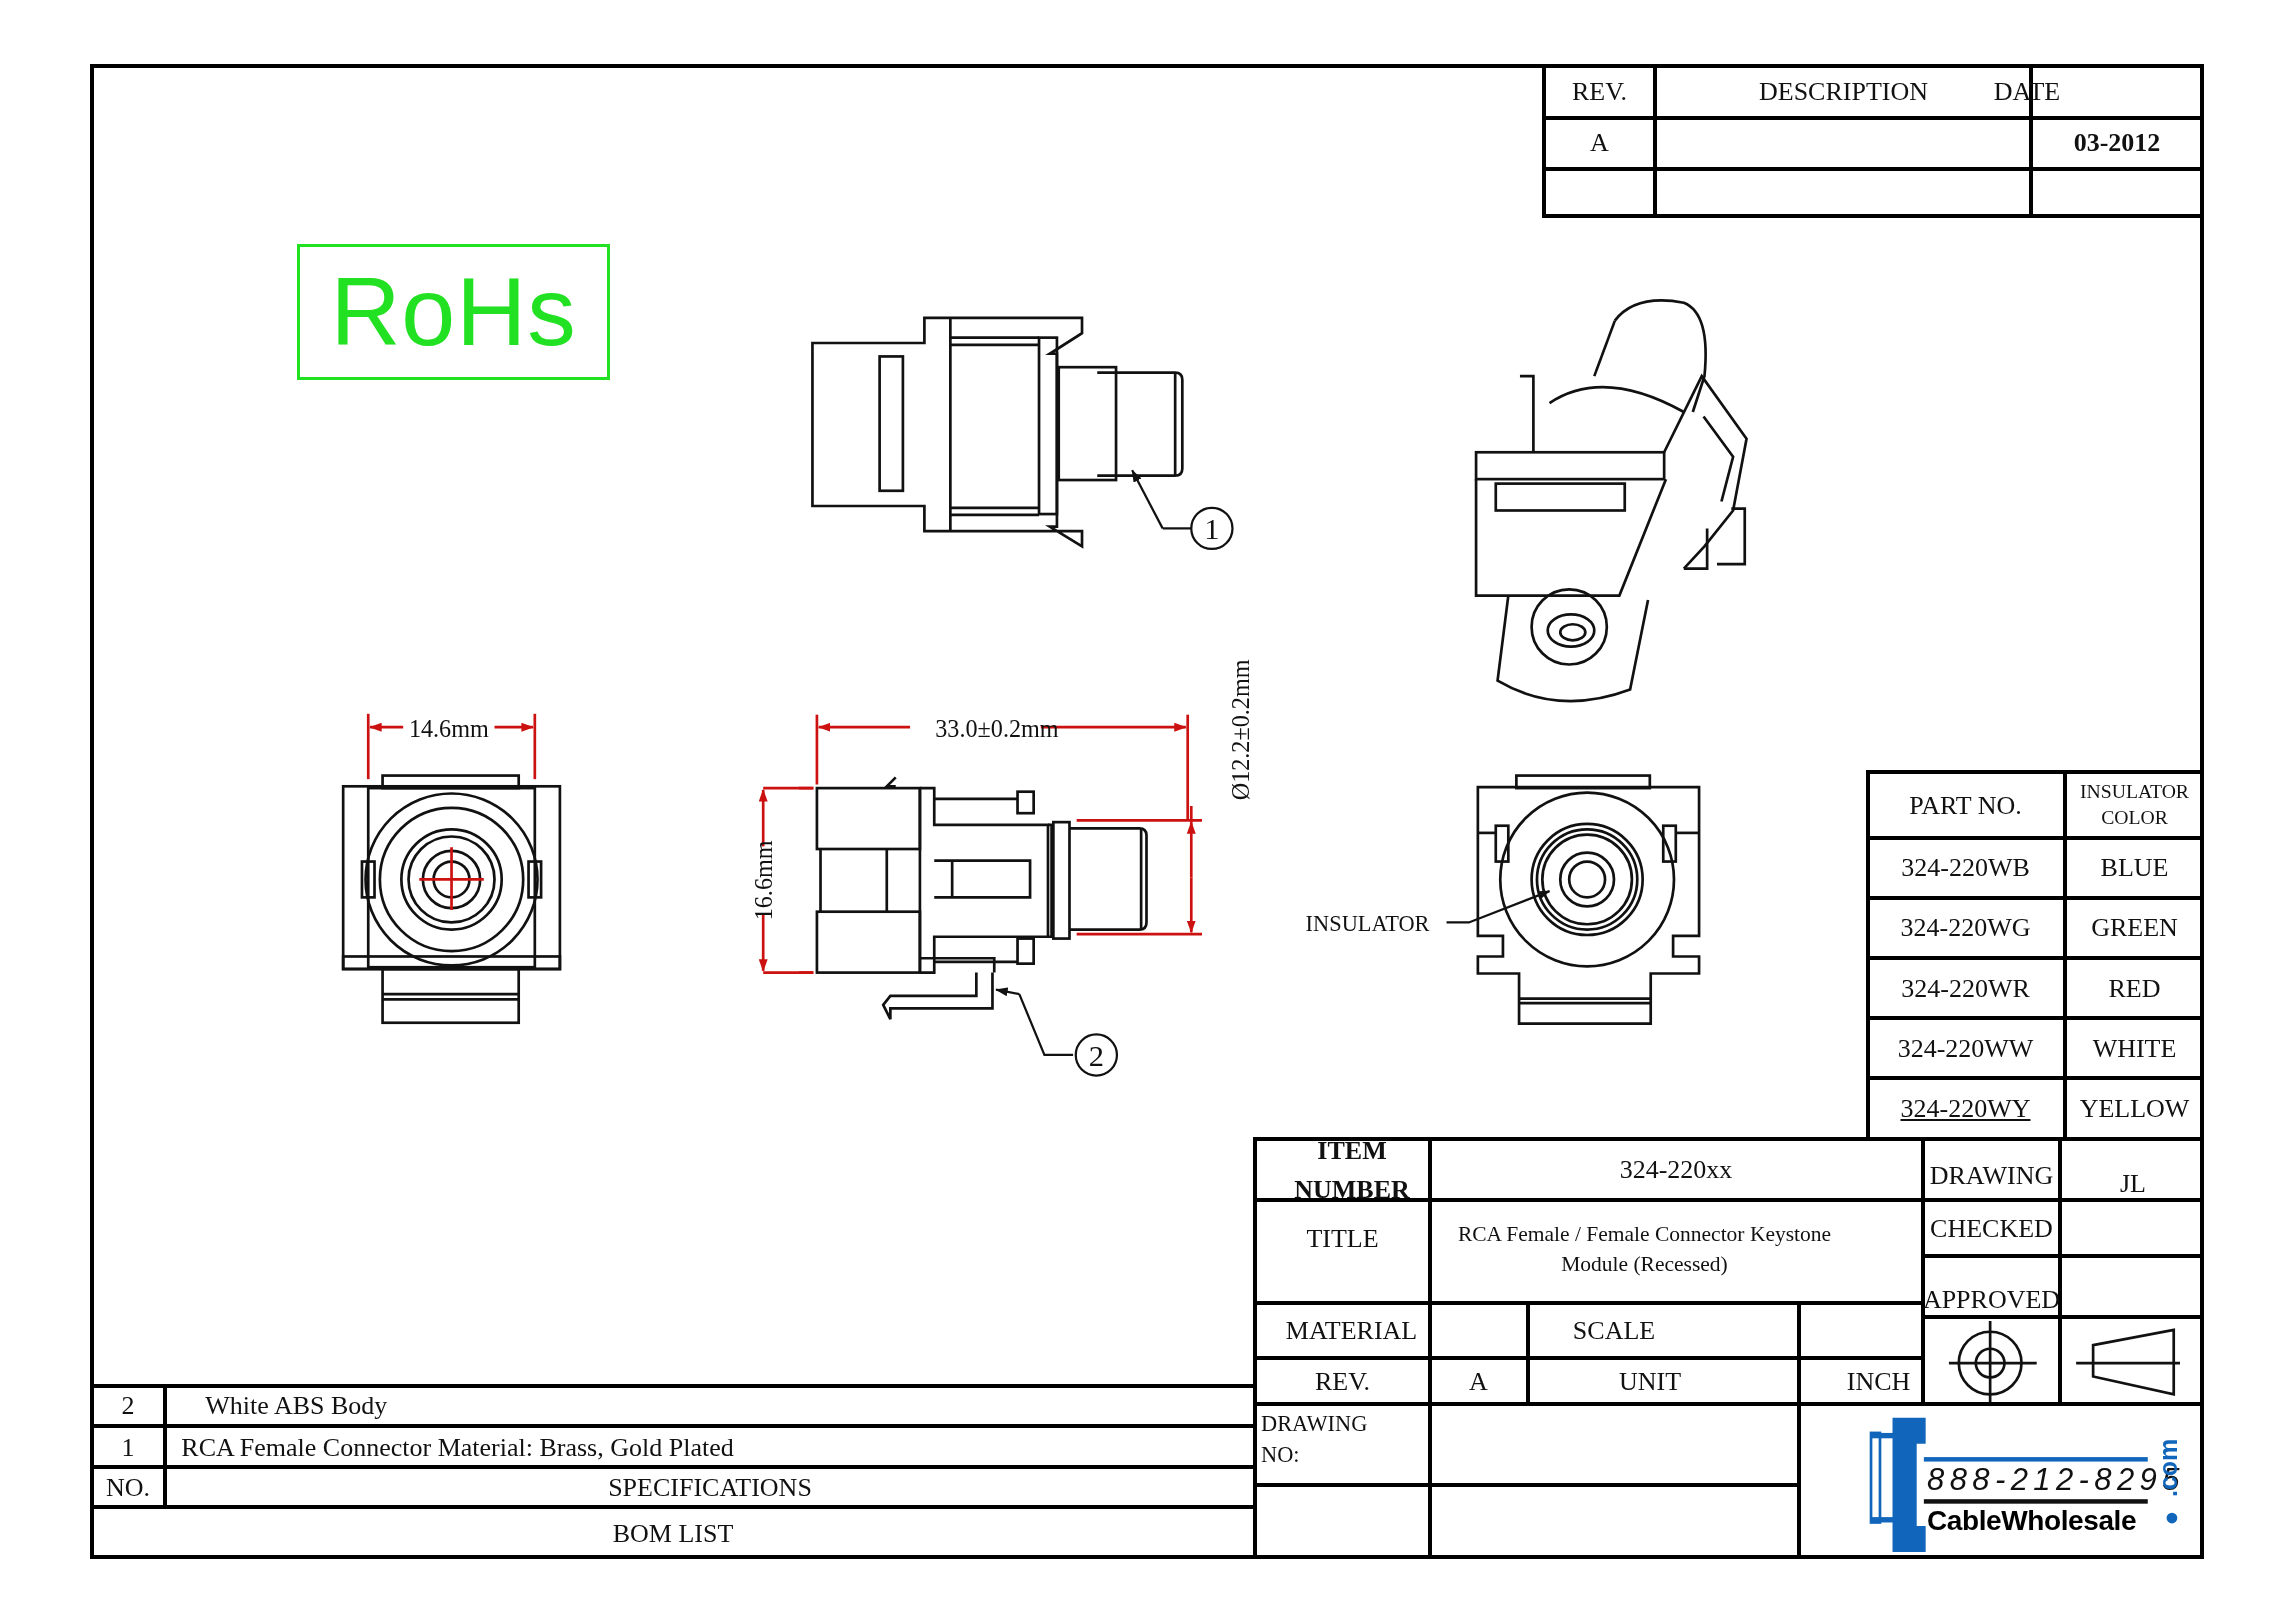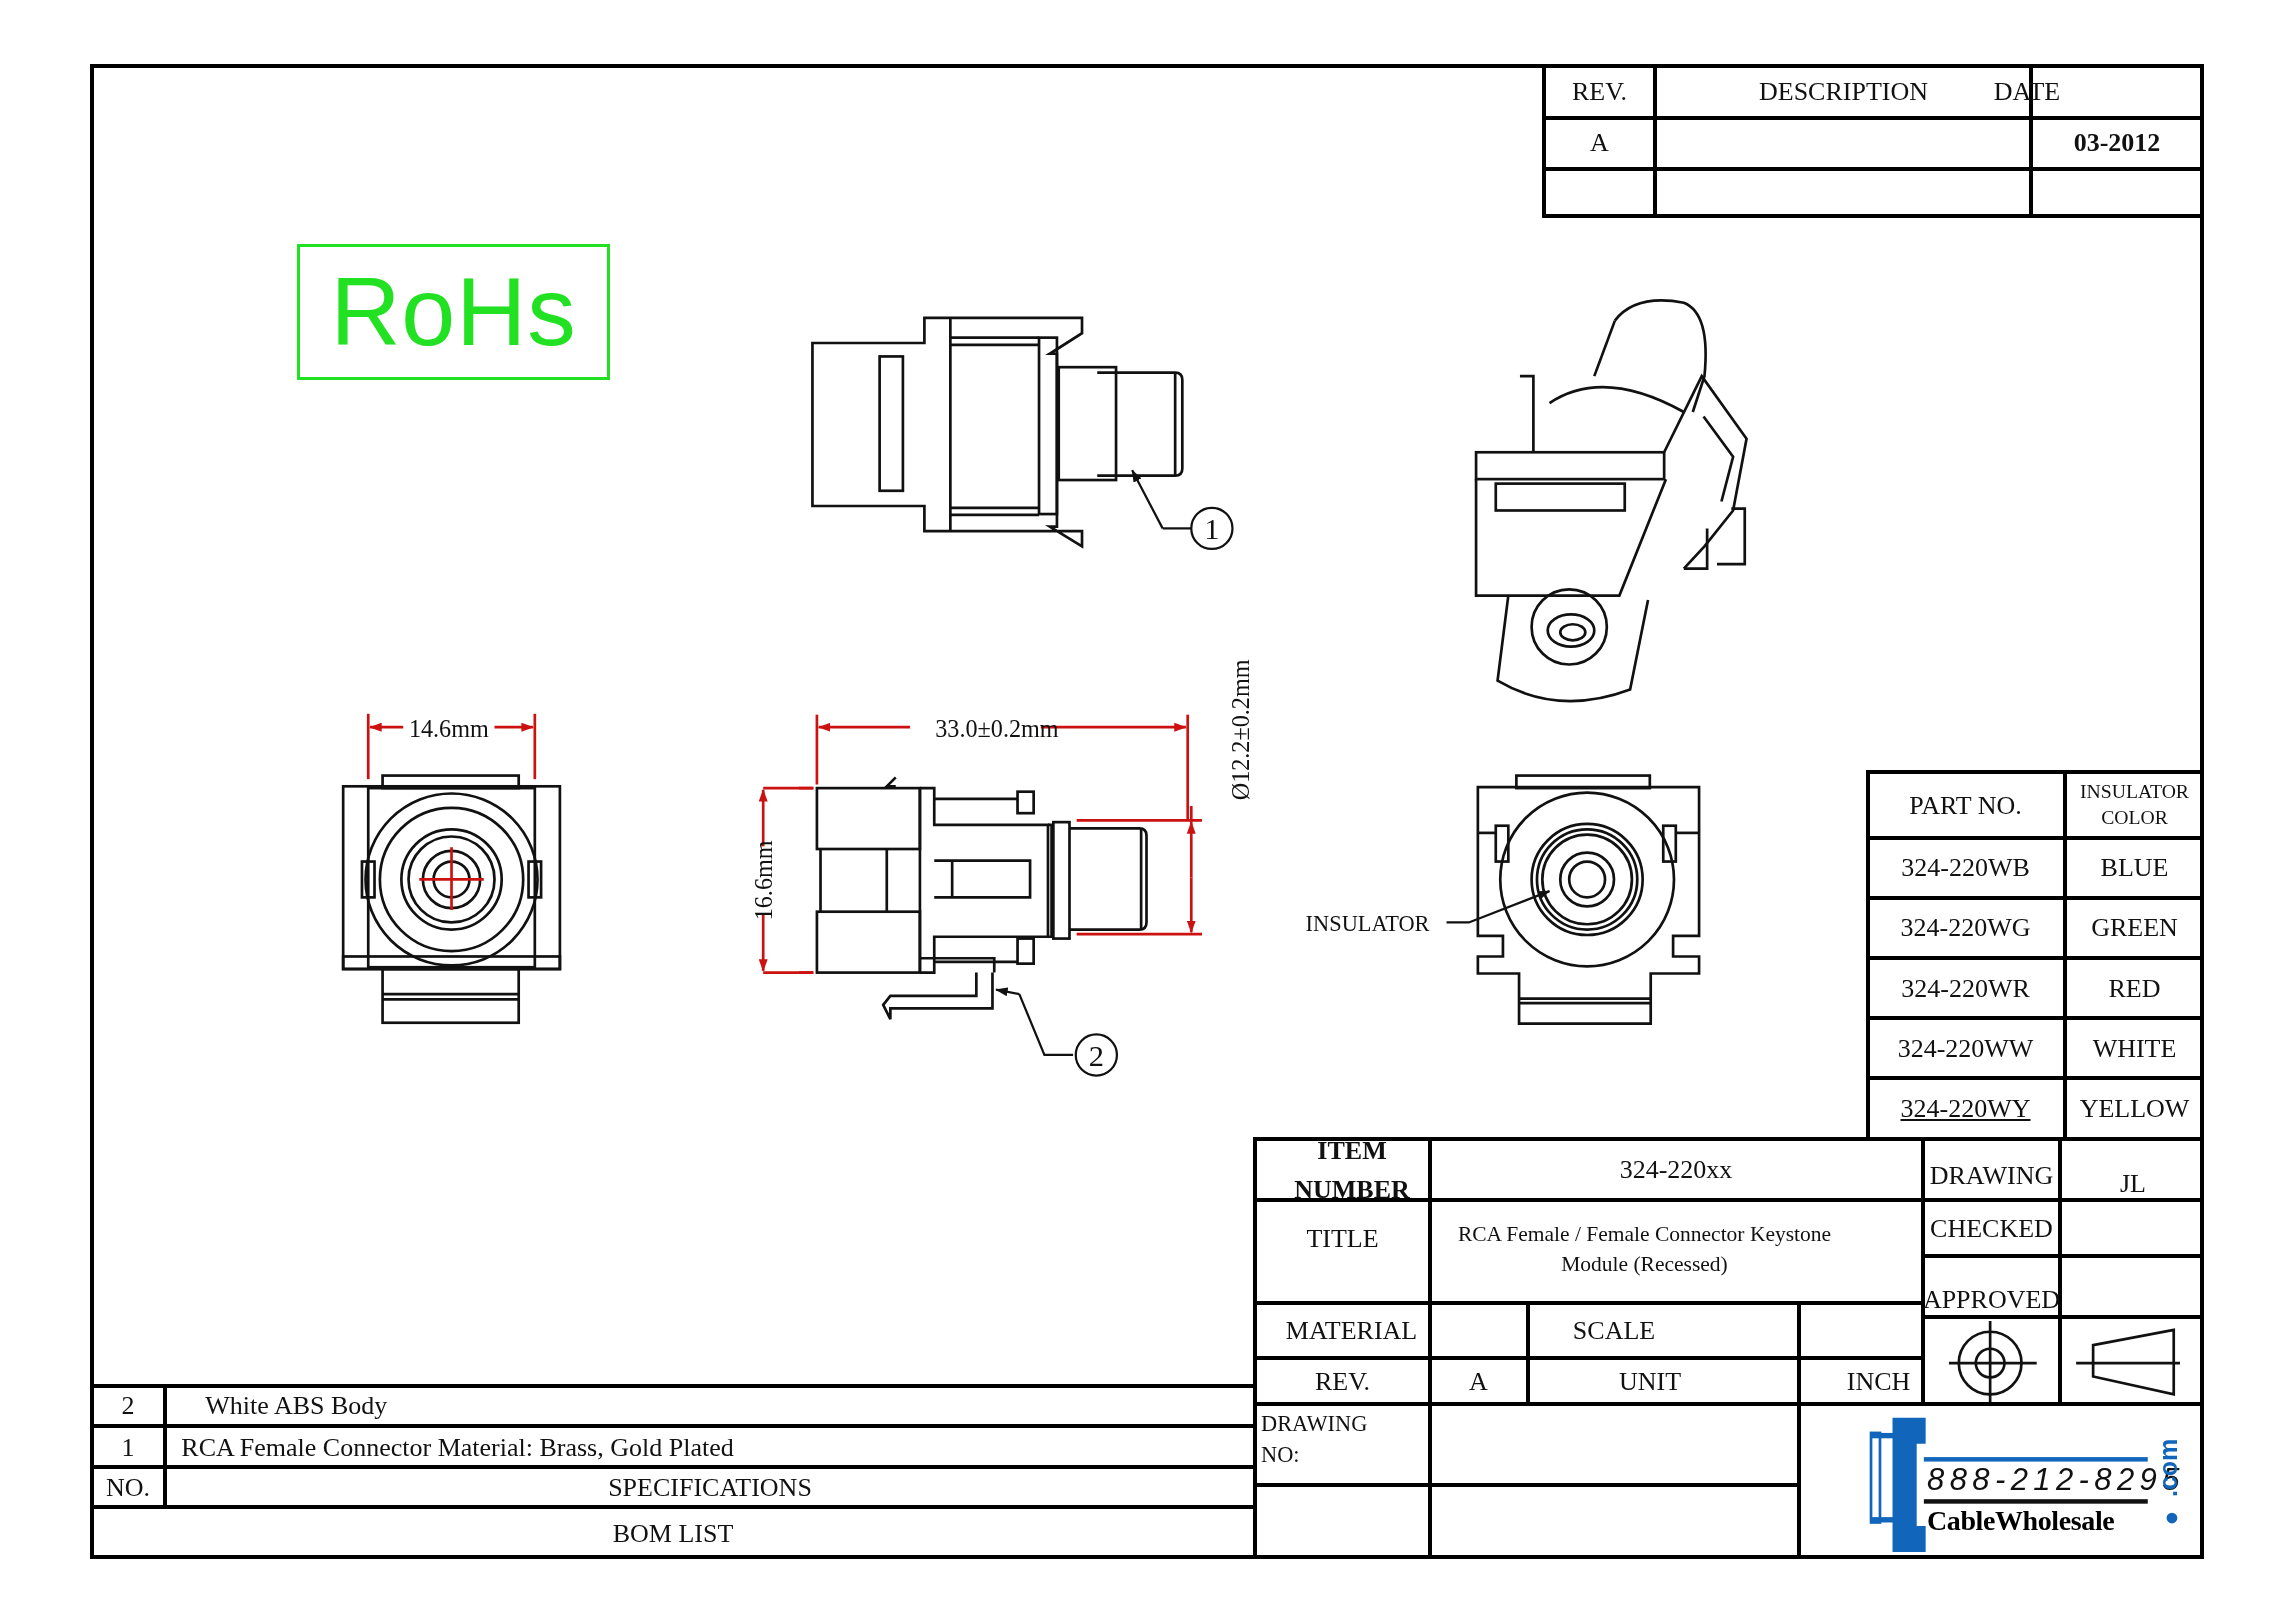--- a/index.html
+++ b/index.html
@@ -14,21 +14,21 @@
           text-align:center; font-size:26px; line-height:1.5; box-sizing:border-box; }
   .cell.left { justify-content:flex-start; padding-left:18px; text-align:left; }
   .rohs { position:absolute; left:297px; top:244px; width:313px; height:136px;
           border:3.6px solid #22e022; box-sizing:border-box; display:flex; align-items:center;
           justify-content:center; color:#22e022; font-family:"Liberation Sans", sans-serif;
           font-size:97px; letter-spacing:0.9px; }
   svg.draw { position:absolute; left:0; top:0; }
   .dimtxt { font-family:"Liberation Serif", serif; font-size:27px; fill:#111; }
   .logo-phone { position:absolute; font-family:"Liberation Sans", sans-serif; font-style:italic;
                 font-size:31px; letter-spacing:5.4px; color:#111; }
-  .logo-name { position:absolute; font-family:Liberation Serif, serif; font-weight:bold;
+  .logo-name { position:absolute; font-family:Liberation Sans, sans-serif; font-weight:bold;
                font-size:28px; color:#000; letter-spacing:-0.4px; }
   .logo-com { position:absolute; font-family:"Liberation Sans", sans-serif; font-weight:bold;
               font-size:25px; color:#1166bb; transform:rotate(-90deg); transform-origin:left top; }
 </style>
 </head>
 <body>
 
 <div class="frame"></div>
 
 <div class="rohs">RoHs</div>

